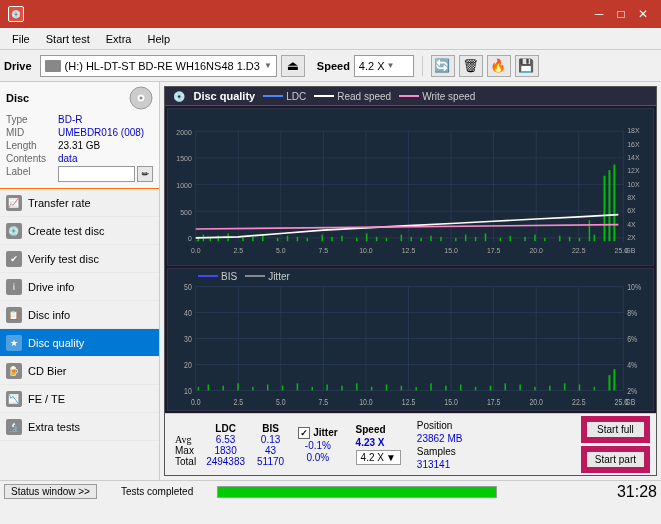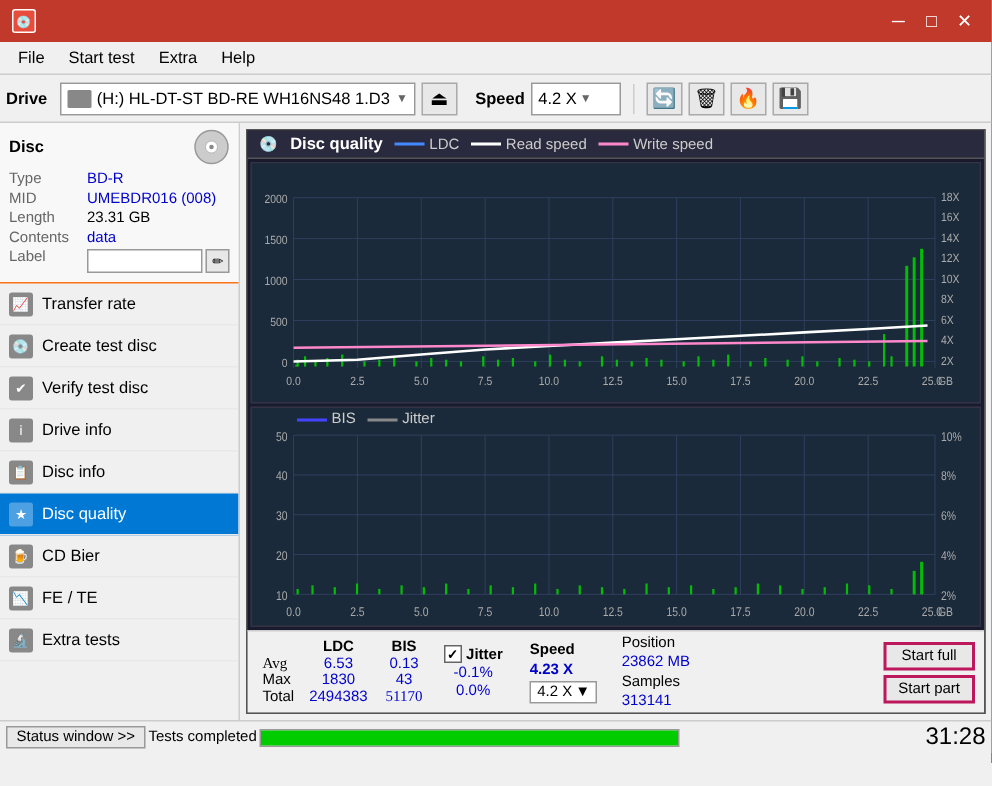--- a/index.html
+++ b/index.html
@@ -209,37 +209,37 @@
       display: flex;
       align-items: center;
       gap: 8px;
       font-size: 10px;
     }
     .checkbox { width: 12px; height: 12px; border: 1px solid #666; background: white; display: flex; align-items: center; justify-content: center; font-size: 9px; }
 
     .start-buttons { display: flex; flex-direction: column; gap: 3px; margin-left: auto; }
     .start-btn {
       background: #e8e8e8;
-      border: 2px solid #be185d;
+      border: 6px solid #be185d;
       padding: 2px 8px;
       font-size: 10px;
       cursor: pointer;
       text-align: center;
       min-width: 60px;
     }
 
     
     .statusbar {
       background: #f0f0f0;
       border-top: 1px solid #ccc;
       height: 22px;
       display: flex;
       align-items: center;
       padding: 0 4px;
-      gap: 2px;
+      gap: 24px;
       font-size: 11px;
     }
     .status-window-btn {
       border: 1px solid #999;
       padding: 1px 6px;
       background: #e8e8e8;
       cursor: pointer;
       font-size: 10px;
     }
     .progress-bar-outer {
@@ -622,21 +622,21 @@
             <td style="text-align:center;color:#0000cc;padding:0 6px;">0.13</td>
           </tr>
           <tr>
             <td style="padding:0 4px;">Max</td>
             <td style="text-align:center;color:#0000cc;padding:0 6px;">1830</td>
             <td style="text-align:center;color:#0000cc;padding:0 6px;">43</td>
           </tr>
           <tr>
             <td style="padding:0 4px;">Total</td>
             <td style="text-align:center;color:#0000cc;padding:0 6px;">2494383</td>
-            <td style="text-align:right;color:#0000cc;padding:0 6px;font-family:Liberation Serif, serif;">51170</td>
+            <td style="text-align:right;color:#0000cc;padding:0 6px;">51170</td>
           </tr>
         </tbody>
           </table>
 
         <div style="display:flex;flex-direction:column;gap:1px;">
           <div style="font-weight:bold;display:flex;align-items:center;gap:3px;">
             <div class="checkbox">✓</div>
             <span>Jitter</span>
           </div>
           <div style="text-align:center;color:#0000cc;">-0.1%</div>

